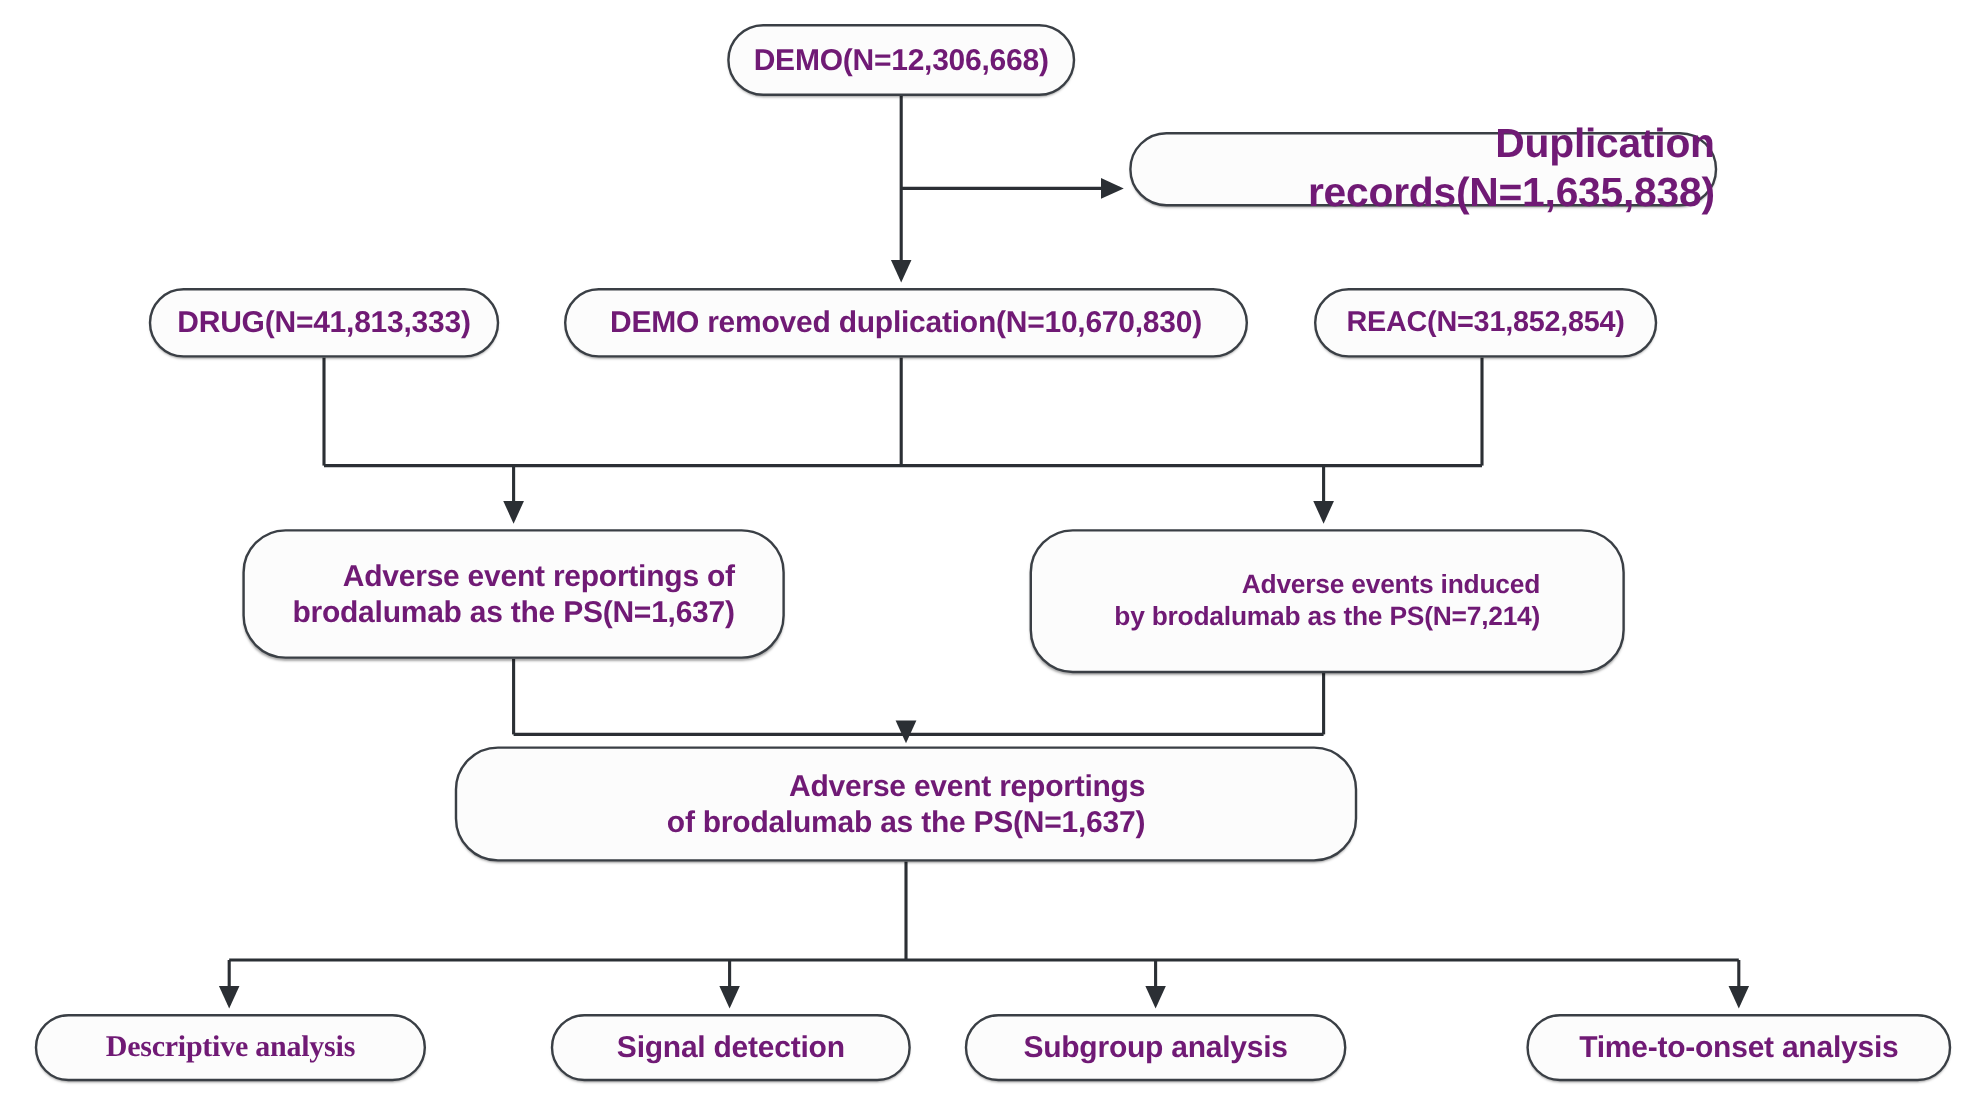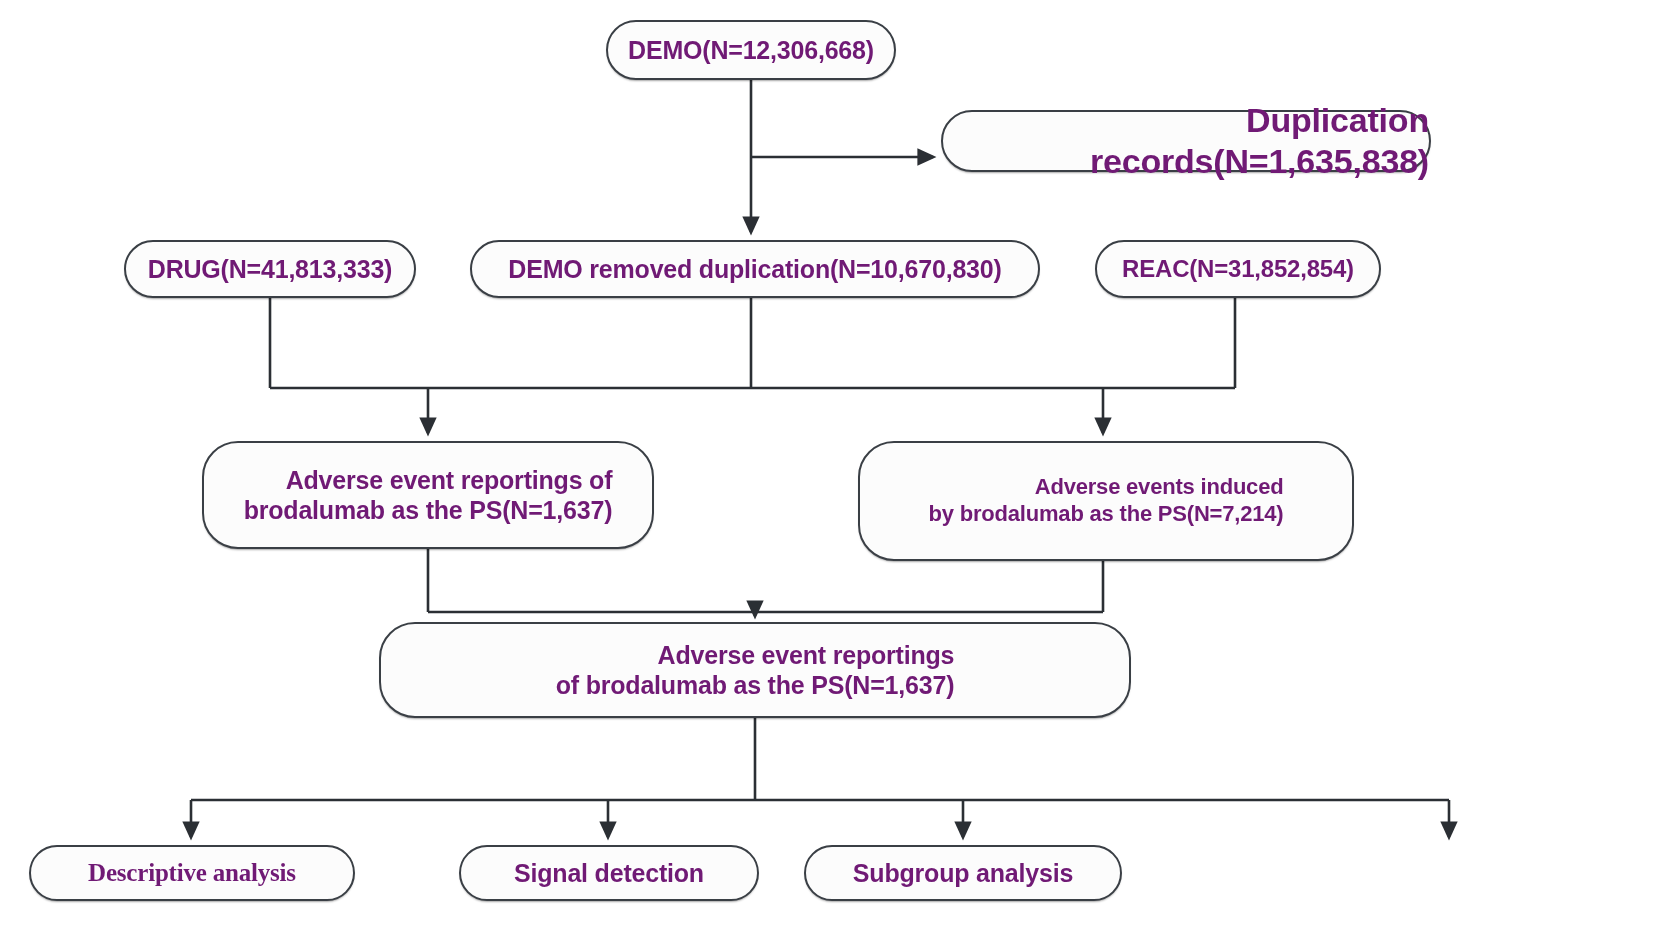--- a/index.html
+++ b/index.html
@@ -117,14 +117,15 @@
 
   <div class="node n-final">Adverse event reportings
 of brodalumab as the PS(N=1,637)</div>
 
   <div class="node n-desc">Descriptive analysis</div>
 
   <div class="node n-signal">Signal detection</div>
 
   <div class="node n-subgroup">Subgroup analysis</div>
 
+  <div class="node n-tto">Time-to-onset analysis</div>
 
 </div>
 
 </body></html>

